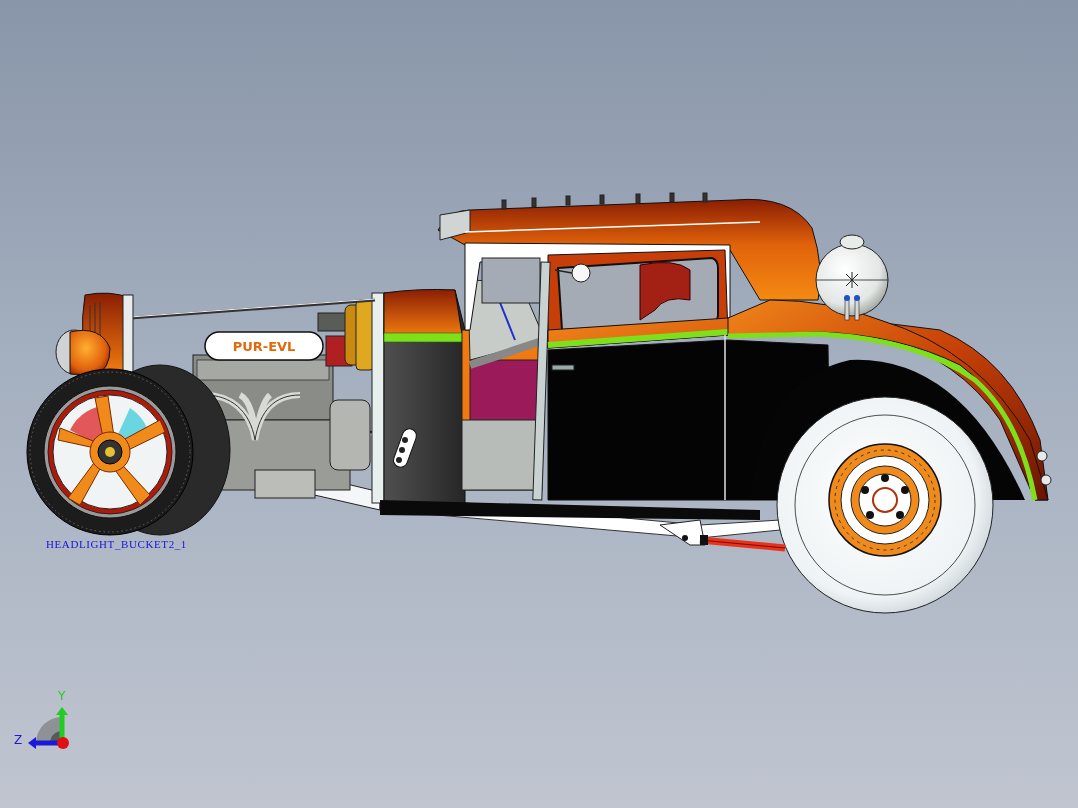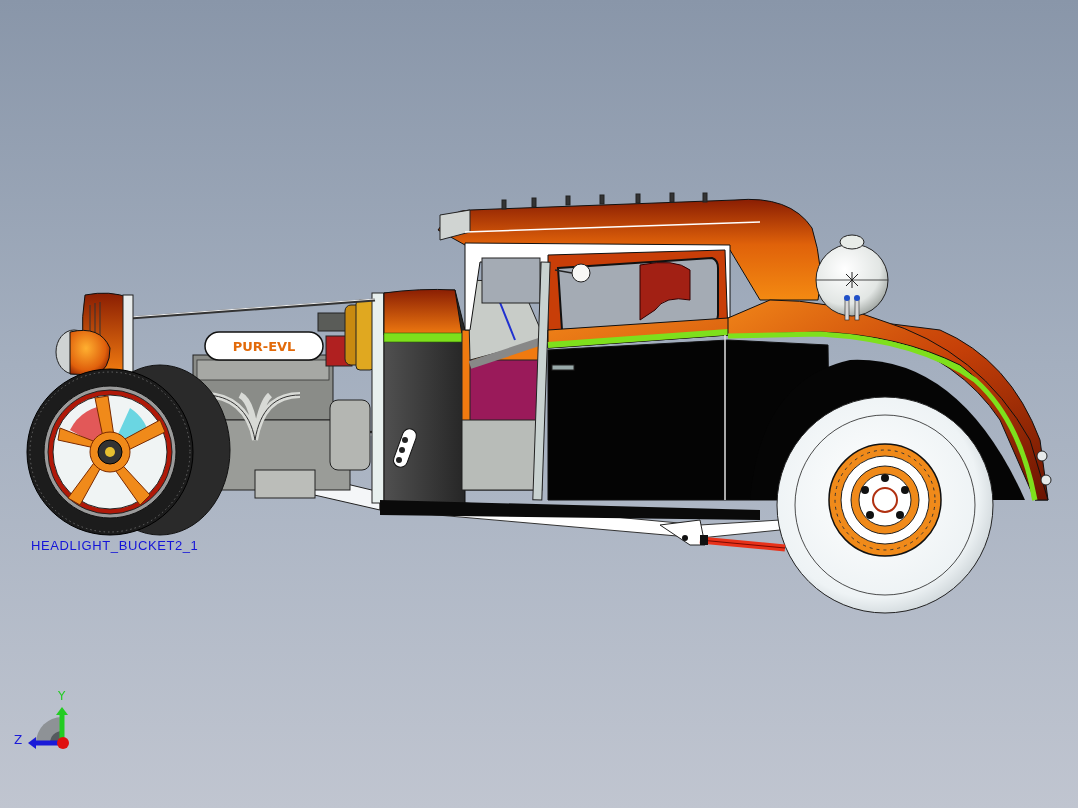--- a/index.html
+++ b/index.html
@@ -4,22 +4,22 @@
 <style>
   html, body { margin: 0; padding: 0; }
   body { width: 1078px; height: 808px; overflow: hidden; }
   .viewport {
     position: relative; width: 1078px; height: 808px;
     background: linear-gradient(to bottom, #8996a9 0%, #a4afbf 45%, #c0c5d0 100%);
     overflow: hidden;
   }
   .model { position: absolute; left: 0; top: 0; width: 1078px; height: 808px; }
   .component-label {
-    position: absolute; left: 31px; top: 538px;
-    font-family: Liberation Sans, sans-serif; font-size: 13px; letter-spacing: 0.6px;
+    position: absolute; left: 46px; top: 538px;
+    font-family: Liberation Serif, serif; font-size: 11px; letter-spacing: 0.6px;
     color: #1414d8; white-space: nowrap; cursor: default;
   }
   .triad { position: absolute; left: 10px; top: 685px; width: 70px; height: 70px; }
   .axis-label { font-family: "DejaVu Sans", sans-serif; font-size: 12px; }
 </style>
 </head>
 <body>
 
 <div class="viewport">
 

